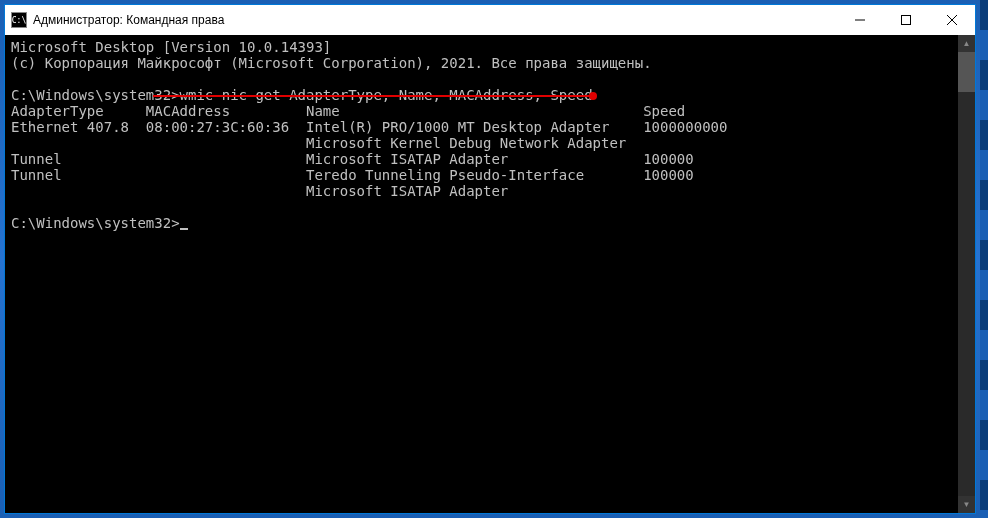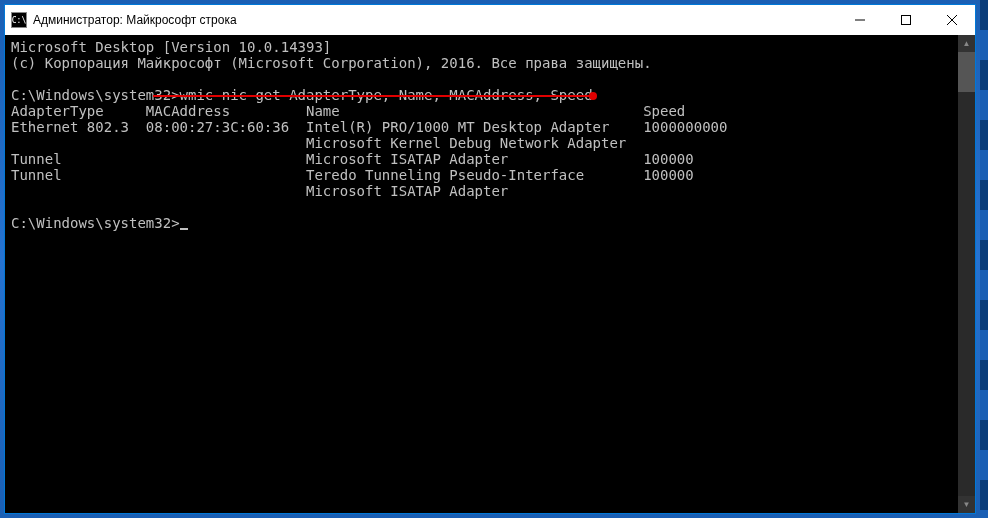--- a/index.html
+++ b/index.html
@@ -151,21 +151,21 @@
     }
   </style>
 </head>
 <body>
 
 <div class="taskbar-glimpse"></div>
 
 <div class="window">
   <div class="titlebar">
     <div class="titlebar-icon">C:\</div>
-    <div class="titlebar-text">Администратор: Майкрософт строка</div>
+    <div class="titlebar-text">Администратор: Командная права</div>
     <div class="titlebar-buttons">
       <div class="titlebar-btn">
         <svg width="10" height="10" viewBox="0 0 10 10">
             <line x1="0" y1="5" x2="10" y2="5" stroke="currentColor" stroke-width="1"></line>
           </svg>
       </div>
       <div class="titlebar-btn">
         <svg width="10" height="10" viewBox="0 0 10 10">
             <rect x="0.5" y="0.5" width="9" height="9" stroke="currentColor" fill="none" stroke-width="1"></rect>
           </svg>
@@ -173,25 +173,25 @@
       <div class="titlebar-btn close">
         <svg width="10" height="10" viewBox="0 0 10 10">
             <line x1="0" y1="0" x2="10" y2="10" stroke="currentColor" stroke-width="1"></line>
             <line x1="10" y1="0" x2="0" y2="10" stroke="currentColor" stroke-width="1"></line>
           </svg>
       </div>
     </div>
   </div>
   <div class="console-area">
     <div class="console-content"><span>Microsoft Desktop [Version 10.0.14393]</span>
-<span>(c) Корпорация Майкрософт (Microsoft Corporation), 2016. Все права защищены.</span>
+<span>(c) Корпорация Майкрософт (Microsoft Corporation), 2021. Все права защищены.</span>
 
 <span>C:\Windows\system32&gt;</span><span>wmic nic get AdapterType, Name, MACAddress, Speed</span>
 <span id="header-row">AdapterType     MACAddress         Name                                    Speed</span>
-<span id="data-rows">Ethernet 802.3  08:00:27:3C:60:36  Intel(R) PRO/1000 MT Desktop Adapter    1000000000
+<span id="data-rows">Ethernet 407.8  08:00:27:3C:60:36  Intel(R) PRO/1000 MT Desktop Adapter    1000000000
                                    Microsoft Kernel Debug Network Adapter  
 Tunnel                             Microsoft ISATAP Adapter                100000
 Tunnel                             Teredo Tunneling Pseudo-Interface       100000
                                    Microsoft ISATAP Adapter                
 </span>
 <span>C:\Windows\system32&gt;</span><span class="cursor-blink"></span></div>
     <div class="red-line"></div>
     <div class="red-dot"></div>
     <div class="scrollbar">
       <div class="scrollbar-btn up">▲</div>

